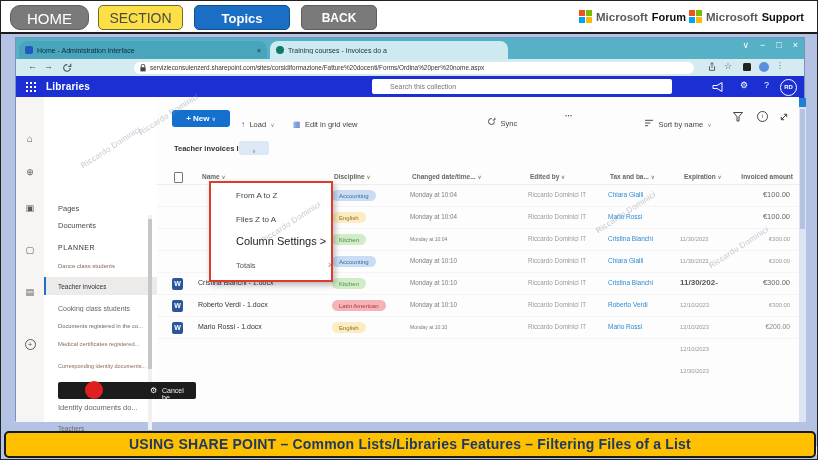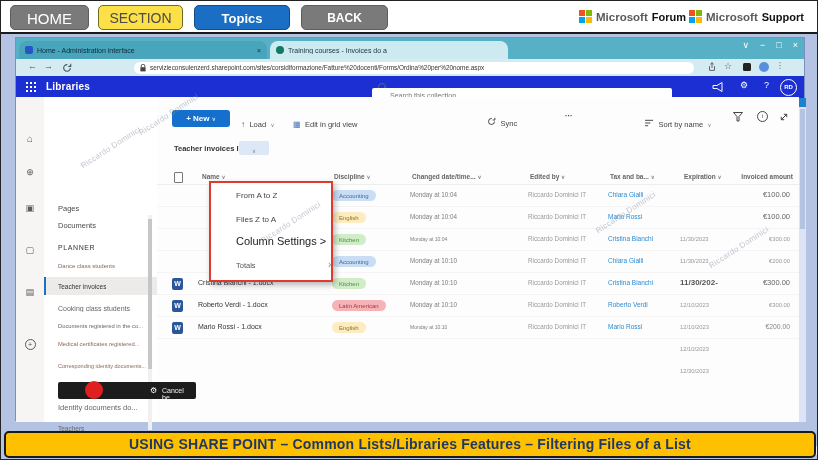--- a/index.html
+++ b/index.html
@@ -25,21 +25,21 @@
   .tab2{left:254px;width:238px;background:#cdeaf0;}
   .tabtitle{font-size:7px;color:#16323e;white-space:nowrap;overflow:hidden;}
   .winctl{position:absolute;right:6px;top:2px;display:flex;gap:11px;color:#fff;font-size:9px;}
   .addrbar{position:absolute;left:0;top:21px;width:100%;height:17px;background:#d4ebf1;}
   .navarrow{position:absolute;top:2px;font-size:9px;color:#3c5560;}
   .urlpill{position:absolute;left:118px;top:2.5px;width:560px;height:12px;background:#fff;border-radius:7px;display:flex;align-items:center;padding:0 6px;gap:4px;box-sizing:border-box;}
   .urltext{font-size:6.4px;color:#333;white-space:nowrap;overflow:hidden;}
   
   .suitebar{position:absolute;left:0;top:38px;width:100%;height:22px;background:#1b2fd3;}
   .suitename{position:absolute;left:30px;top:5px;color:#fff;font-size:10px;font-weight:bold;letter-spacing:.2px;}
-  .suite-search{position:absolute;left:356px;top:3px;width:300px;height:15px;background:#fff;border:none;border-radius:2px;font-size:7px;color:#444;padding:0 4px 0 18px;box-sizing:border-box;font-family:"Liberation Sans",sans-serif;margin-top:9px;}
+  .suite-search{position:absolute;left:356px;top:3px;width:300px;height:15px;background:#fff;border:none;border-radius:2px;font-size:7px;color:#444;padding:0 4px 0 18px;box-sizing:border-box;font-family:"Liberation Sans",sans-serif;}
   .mag{position:absolute;left:362px;top:6.5px;width:6px;height:6px;border:1px solid #666;border-radius:50%;}
   .mag:after{content:"";position:absolute;left:4.5px;top:4.5px;width:3px;height:1px;background:#666;transform:rotate(45deg);}
   .suiteicon{position:absolute;top:4px;color:#fff;font-size:9px;}
   .avatar{position:absolute;left:764px;top:2.5px;width:15px;height:15px;border:1.2px solid #fff;border-radius:50%;color:#fff;font-size:6px;text-align:center;line-height:15px;font-weight:bold;}
   
   .siteheader{position:absolute;left:26px;top:60px;width:764px;height:32px;background:#1e80d2;}
   .sitelogo{position:absolute;left:30px;top:5px;width:20px;height:20px;background:#d83b01;color:#fff;font-size:8px;font-weight:bold;text-align:center;line-height:20px;}
   .sitetitle{position:absolute;left:56px;top:8px;color:#fff;font-size:12px;font-weight:bold;}
   .hdr-right{position:absolute;right:14px;top:10px;display:flex;align-items:center;gap:7px;color:#fff;}
   .sharedpill{position:absolute;left:44px;top:85px;width:96px;height:13px;background:#1f3b94;border-radius:3px;color:#fff;font-size:7.5px;font-weight:bold;text-align:center;line-height:13px;}
@@ -99,24 +99,24 @@
           border-radius:5px;box-sizing:border-box;text-align:center;line-height:23px;
           font-size:14px;font-weight:bold;color:#1f3864;letter-spacing:.2px;}
   .svgi{display:inline-block;vertical-align:middle;}
 </style>
 </head>
 <body>
 
 <div id="stage">
 
   <div class="topbar">
-    <div class="navbtn btn-gray" style="left:9px;width:79px;font-size:15px;">HOME</div>
+    <div class="navbtn btn-gray" style="left:9px;width:79px;font-size:15px;border-radius:10px;">HOME</div>
     <div class="navbtn btn-yellow" style="left:97px;width:85px;font-size:14px;">SECTION</div>
     <div class="navbtn btn-blue" style="left:193px;width:96px;font-size:13px;">Topics</div>
-    <div class="navbtn btn-gray" style="left:300px;width:87px;font-size:12px;font-weight:bold;">BACK</div>
+    <div class="navbtn btn-gray" style="left:300px;width:76px;font-size:12px;font-weight:bold;">BACK</div>
 
     <div class="msgroup" style="left:578px;">
       <span class="mslogo">
         <i style="background:#f25022;"></i>
           <i style="background:#7fba00;"></i>
           <i style="background:#00a4ef;"></i>
           <i style="background:#ffb900;"></i>
       </span>
       <span class="ms-txt">Microsoft</span>
       <span class="ms-lbl">Forum</span>

